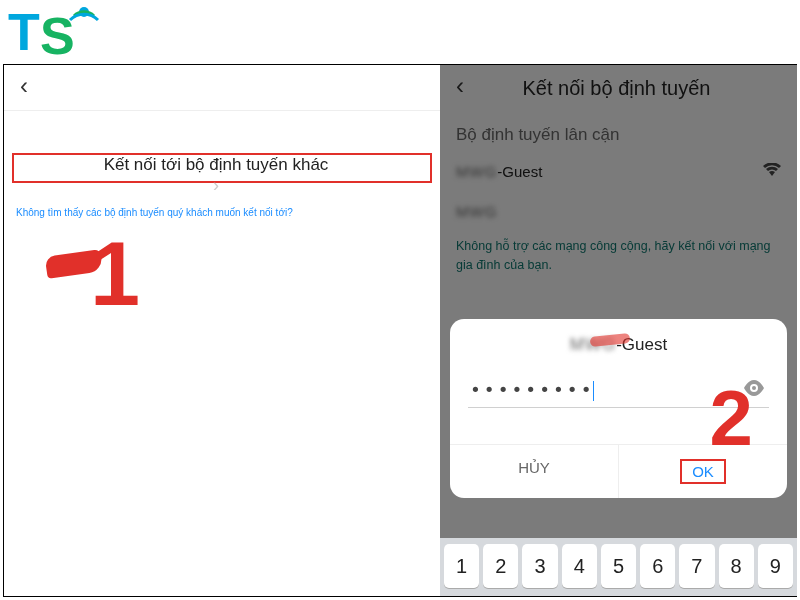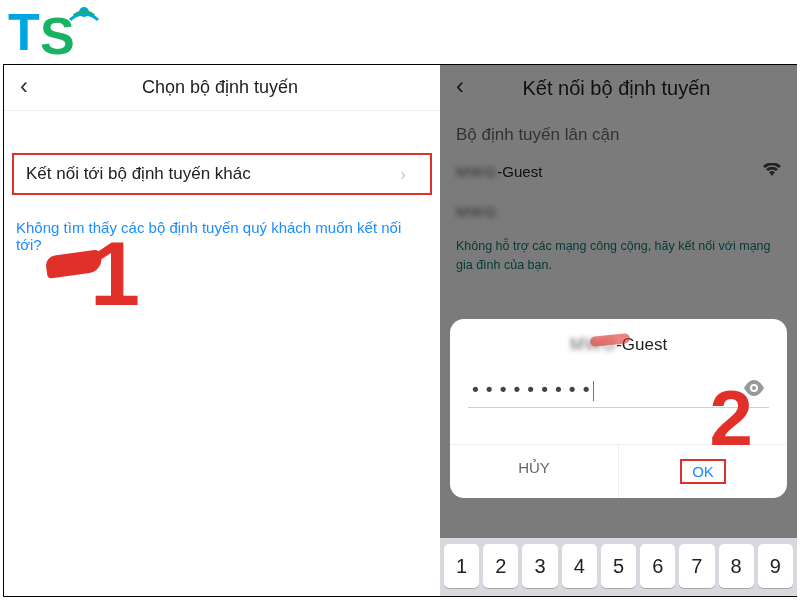--- a/index.html
+++ b/index.html
@@ -10,23 +10,23 @@
   .logo { position: absolute; left: 6px; top: 2px; }
 
   
   .frame { position: absolute; left: 3px; top: 64px; width: 794px; height: 533px; border: 1px solid #000; }
 
   
   .screenL { position: absolute; left: 0; top: 0; width: 436px; height: 100%; background: #fff; }
   .hdrL { height: 46px; border-bottom: 1px solid #eee; display: flex; align-items: center; padding: 0 10px; }
   .backL { font-size: 24px; color: #333; padding: 0 6px 4px 6px; }
   .titleL { flex: 1; text-align: center; font-size: 18px; color: #222; margin-left: -24px; }
-  .rowL { margin: 42px 8px 0 8px; border: 2px solid #e1302a; height: 42px; display: flex; align-items: center; padding: 0 24px 0 12px; font-size: 17px; color: #222; justify-content: space-between; }
+  .rowL { margin: 42px 8px 0 8px; border: 2px solid #e1302a; height: 30px; display: flex; align-items: center; padding: 0 24px 0 12px; font-size: 17px; color: #222; justify-content: space-between; flex-direction: column; }
   .chevL { color: #ccc; font-size: 18px; }
-  .linkL { margin: 24px 12px 0 12px; font-size: 15px; color: #1a8cff; }
+  .linkL { margin: 24px 12px 0 12px; font-size: 10px; color: #1a8cff; }
   .num1 { position: absolute; left: 86px; top: 158px; font-size: 90px; font-weight: 700; color: #e1302a; font-family: Impact, Arial Black, sans-serif; }
   .brush1 { position: absolute; left: 42px; top: 188px; width: 56px; height: 22px; background: #e1302a; border-radius: 10px 6px 14px 4px; transform: rotate(-8deg); }
 
   
   .screenR { position: absolute; left: 436px; top: 0; width: 357px; height: 100%; background: #f6f6f6; }
   .dimR { position: absolute; inset: 0; background: rgba(0,0,0,0.5); }
   .hdrR { position: relative; height: 46px; display: flex; align-items: center; padding: 0 10px; }
   .backR { font-size: 24px; color: #333; padding: 0 6px 4px 6px; }
   .titleR { flex: 1; text-align: center; font-size: 20px; color: #222; margin-left: -24px; }
   .subR { padding: 14px 16px 6px; font-size: 17px; color: #666; }
@@ -69,21 +69,20 @@
       <path d="M 68 14 A 14 14 0 0 1 88 14" stroke="#17b362" stroke-width="3" fill="none"></path>
       <path d="M 64 18 A 20 20 0 0 1 92 18" stroke="#00a7de" stroke-width="3" fill="none"></path>
     </svg>
   </div>
 
   <div class="frame">
 
     <div class="screenL">
       <div class="hdrL">
         <div class="backL">‹</div>
-        <div class="titleL">Chọn bộ định tuyến</div>
       </div>
       <div class="rowL">
         <span>Kết nối tới bộ định tuyến khác</span>
         <span class="chevL">›</span>
       </div>
       <div class="linkL">Không tìm thấy các bộ định tuyến quý khách muốn kết nối tới?</div>
       <div class="brush1"></div>
       <div class="num1">1</div>
     </div>
 

